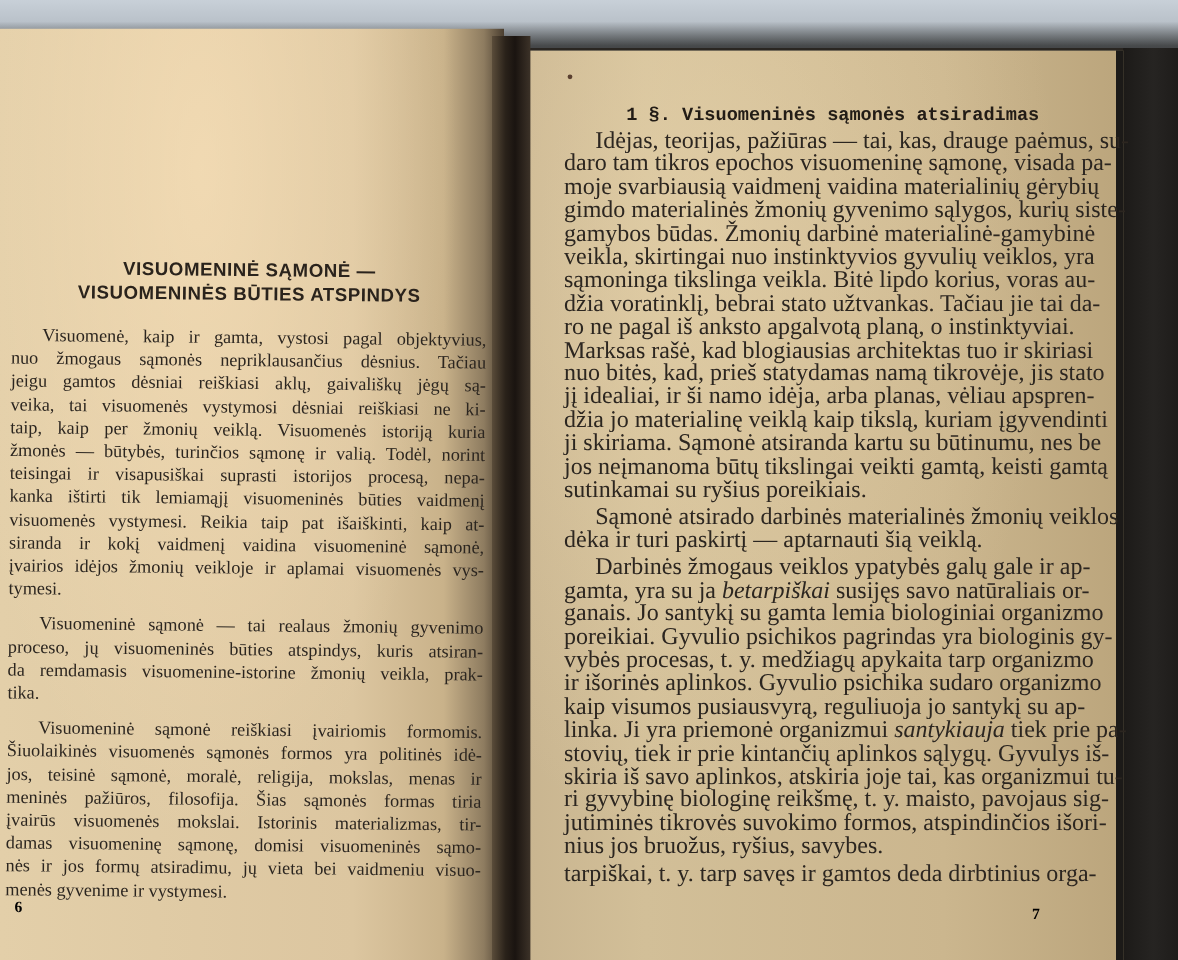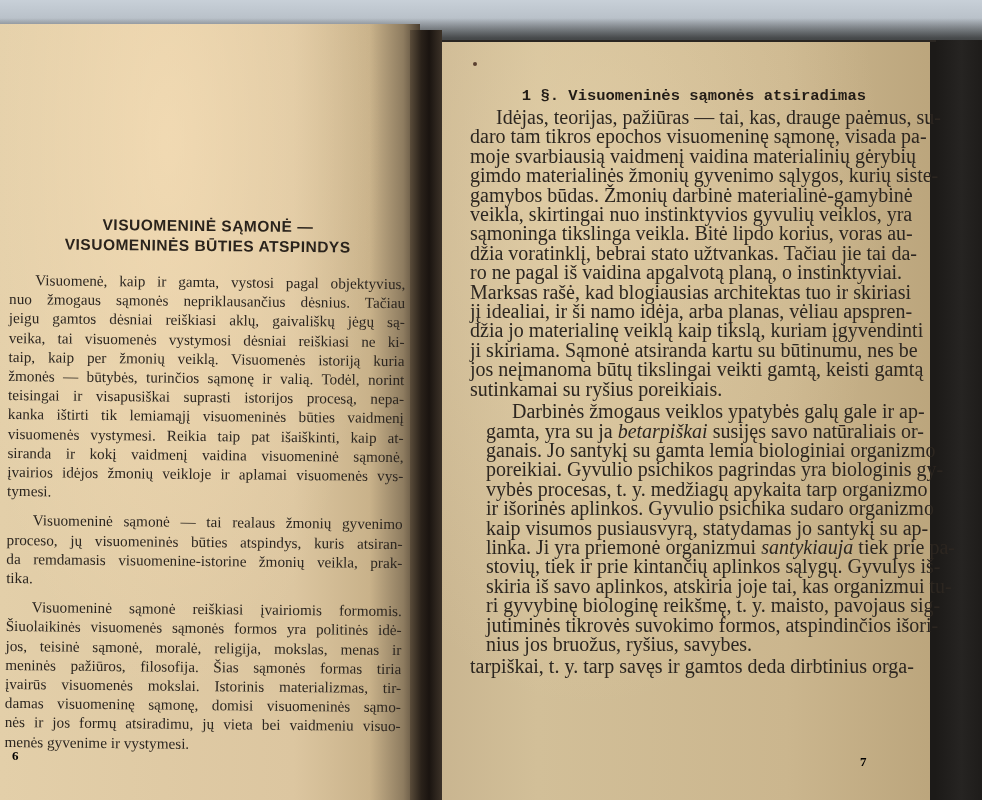--- a/index.html
+++ b/index.html
@@ -126,36 +126,41 @@
   <div id="right-paras">
       <div class="para" style="text-indent: 0px;">
         <span class="ln first">Idėjas, teorijas, pažiūras — tai, kas, drauge paėmus, su-</span>
         <span class="ln">daro tam tikros epochos visuomeninę sąmonę, visada pa-</span>
         <span class="ln">moje svarbiausią vaidmenį vaidina materialinių gėrybių</span>
         <span class="ln">gimdo materialinės žmonių gyvenimo sąlygos, kurių siste-</span>
         <span class="ln">gamybos būdas. Žmonių darbinė materialinė-gamybinė</span>
         <span class="ln">veikla, skirtingai nuo instinktyvios gyvulių veiklos, yra</span>
         <span class="ln">sąmoninga tikslinga veikla. Bitė lipdo korius, voras au-</span>
         <span class="ln">džia voratinklį, bebrai stato užtvankas. Tačiau jie tai da-</span>
-        <span class="ln">ro ne pagal iš vaidina apgalvotą planą, o instinktyviai.</span>
+        <span class="ln">ro ne pagal iš anksto apgalvotą planą, o instinktyviai.</span>
         <span class="ln">Marksas rašė, kad blogiausias architektas tuo ir skiriasi</span>
+        <span class="ln">nuo bitės, kad, prieš statydamas namą tikrovėje, jis stato</span>
         <span class="ln">jį idealiai, ir ši namo idėja, arba planas, vėliau apspren-</span>
         <span class="ln">džia jo materialinę veiklą kaip tikslą, kuriam įgyvendinti</span>
         <span class="ln">ji skiriama. Sąmonė atsiranda kartu su būtinumu, nes be</span>
         <span class="ln">jos neįmanoma būtų tikslingai veikti gamtą, keisti gamtą</span>
         <span class="ln last">sutinkamai su ryšius poreikiais.</span>
       </div>
-      <div class="para" style="text-indent: 0px; margin-left: 16px;">
+      <div class="para" style="text-indent: 0px;">
+        <span class="ln first">Sąmonė atsirado darbinės materialinės žmonių veiklos</span>
+        <span class="ln last">dėka ir turi paskirtį — aptarnauti šią veiklą.</span>
+      </div>
+      <div class="para" style="text-indent: 0px;">
         <span class="ln first">Darbinės žmogaus veiklos ypatybės galų gale ir ap-</span>
         <span class="ln">gamta, yra su ja <em>betarpiškai</em> susijęs savo natūraliais or-</span>
         <span class="ln">ganais. Jo santykį su gamta lemia biologiniai organizmo</span>
         <span class="ln">poreikiai. Gyvulio psichikos pagrindas yra biologinis gy-</span>
         <span class="ln">vybės procesas, t. y. medžiagų apykaita tarp organizmo</span>
         <span class="ln">ir išorinės aplinkos. Gyvulio psichika sudaro organizmo</span>
-        <span class="ln">kaip visumos pusiausvyrą, statydamas jo santykį su ap-</span>
+        <span class="ln">kaip visumos pusiausvyrą, reguliuoja jo santykį su ap-</span>
         <span class="ln">linka. Ji yra priemonė organizmui <em>santykiauja</em> tiek prie pa-</span>
         <span class="ln">stovių, tiek ir prie kintančių aplinkos sąlygų. Gyvulys iš-</span>
         <span class="ln">skiria iš savo aplinkos, atskiria joje tai, kas organizmui tu-</span>
         <span class="ln">ri gyvybinę biologinę reikšmę, t. y. maisto, pavojaus sig-</span>
         <span class="ln">jutiminės tikrovės suvokimo formos, atspindinčios išori-</span>
         <span class="ln last">nius jos bruožus, ryšius, savybes.</span>
       </div>
       <div class="para" style="text-indent: 0px;">
         <span class="ln last">tarpiškai, t. y. tarp savęs ir gamtos deda dirbtinius orga-</span>
       </div>

